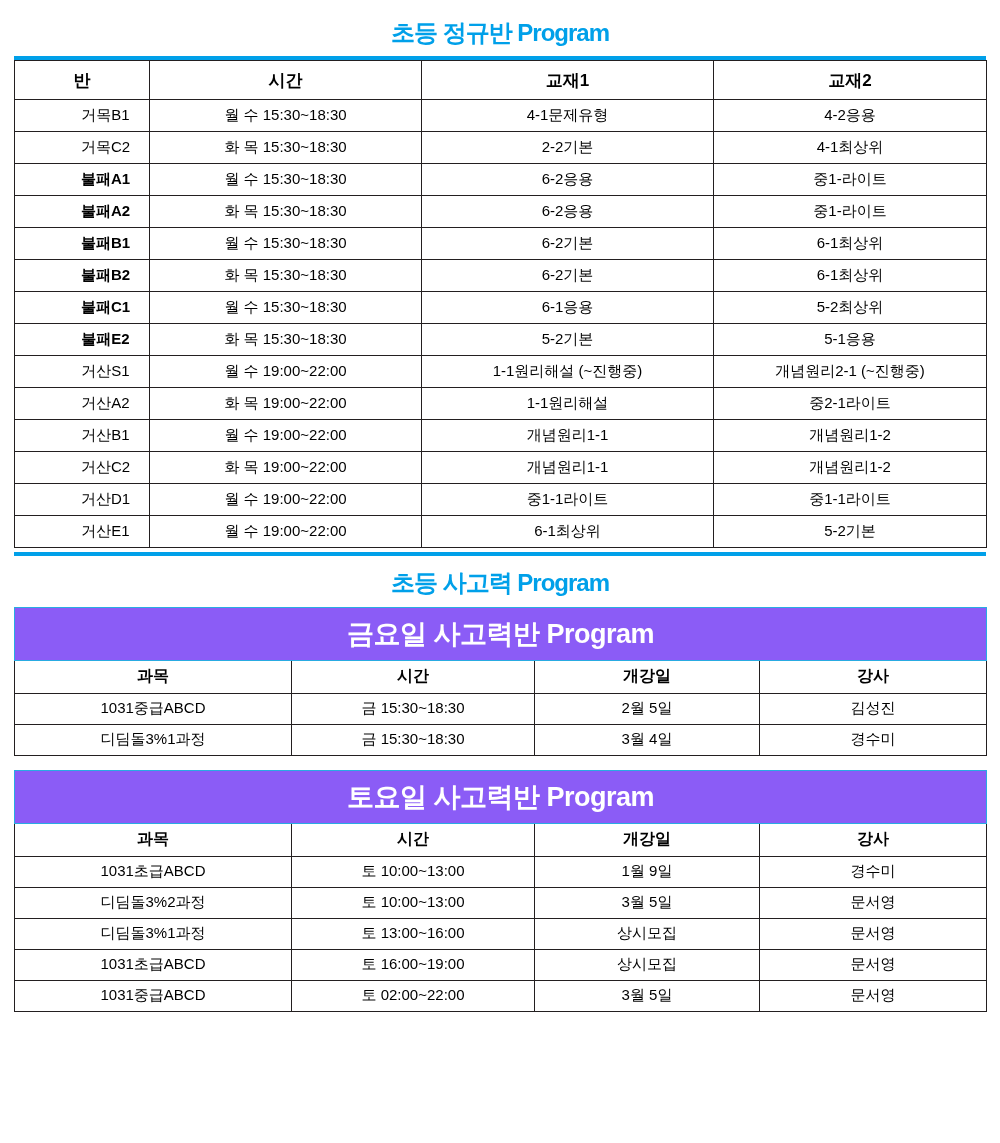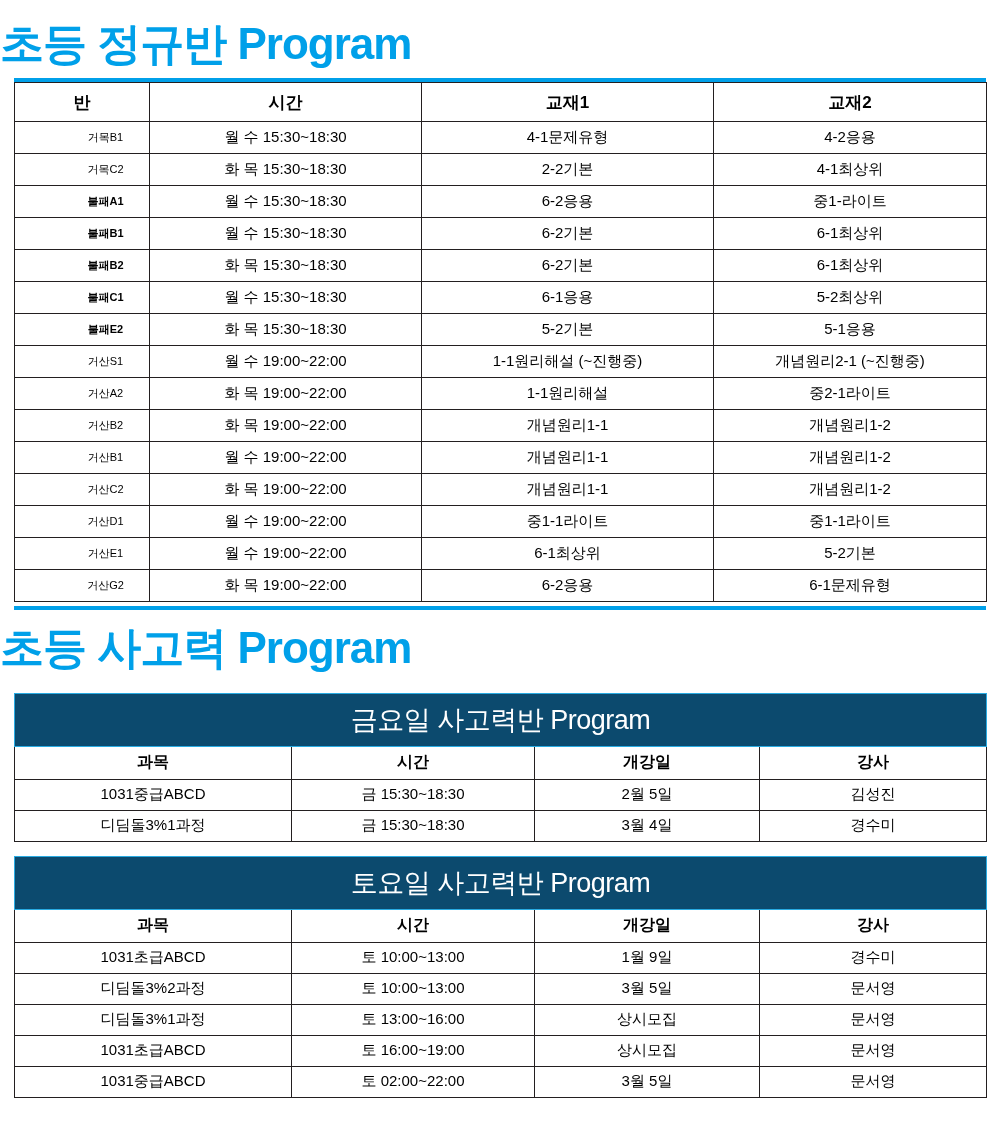--- a/index.html
+++ b/index.html
@@ -16,34 +16,34 @@
   }
   .page {
     position: relative;
     width: 1000px;
     height: 1143px;
     box-sizing: border-box;
   }
 
   
   .section-title {
-    text-align: left;
-    font-size: 44px;
+    text-align: center;
+    font-size: 24px;
     font-weight: bold;
     color: #00a0e9;
     letter-spacing: -1px;
     line-height: 1.1;
   }
   #title-1 {
     padding-top: 20px;
     padding-bottom: 6px;
   }
   #title-2 {
     padding-top: 14px;
-    padding-bottom: 20px;
+    padding-bottom: 10px;
   }
 
   
   .rule {
     height: 4px;
     background: #00a0e9;
     margin: 0 14px;
   }
   #rule-top { margin-top: 4px; margin-bottom: 0; }
   #rule-mid { margin-top: 4px; margin-bottom: 0; }
@@ -72,34 +72,34 @@
   }
   #table-main td {
     height: 31px;
     font-size: 15px;
   }
   #table-main .col-ban { width: 135px; }
   #table-main .col-time { width: 272px; }
   #table-main .col-b1 { width: 292px; }
   #table-main .col-b2 { width: 273px; }
   #table-main td.cell-ban {
-    font-size: 11px;
+    font-size: 15px;
     padding-left: 47px;
   }
   #table-main tr.bold-row td.cell-ban {
     font-weight: bold;
     margin-left: 10px;
   }
 
   
   .banner {
-    background: #0c4a6e;
+    background: #8b5cf6;
     color: #ffffff;
     font-size: 27px;
-    font-weight: normal;
+    font-weight: bold;
     height: 52px;
     letter-spacing: -0.5px;
     border: 1px solid #29abe2 !important;
   }
   .sub-table { margin-top: 0; }
   .sub-table th.hdr {
     height: 32px;
     font-size: 16px;
     font-weight: bold;
   }
@@ -151,20 +151,26 @@
           <td>2-2기본</td>
           <td>4-1최상위</td>
         </tr>
         <tr class="bold-row">
           <td class="cell-ban">불패A1</td>
           <td>월 수 15:30~18:30</td>
           <td>6-2응용</td>
           <td>중1-라이트</td>
         </tr>
         <tr class="bold-row">
+          <td class="cell-ban">불패A2</td>
+          <td>화 목 15:30~18:30</td>
+          <td>6-2응용</td>
+          <td>중1-라이트</td>
+        </tr>
+        <tr class="bold-row">
           <td class="cell-ban">불패B1</td>
           <td>월 수 15:30~18:30</td>
           <td>6-2기본</td>
           <td>6-1최상위</td>
         </tr>
         <tr class="bold-row">
           <td class="cell-ban">불패B2</td>
           <td>화 목 15:30~18:30</td>
           <td>6-2기본</td>
           <td>6-1최상위</td>
@@ -187,26 +193,20 @@
           <td>1-1원리해설 (~진행중)</td>
           <td>개념원리2-1 (~진행중)</td>
         </tr>
         <tr>
           <td class="cell-ban">거산A2</td>
           <td>화 목 19:00~22:00</td>
           <td>1-1원리해설</td>
           <td>중2-1라이트</td>
         </tr>
         <tr>
-          <td class="cell-ban">거산B2</td>
-          <td>화 목 19:00~22:00</td>
-          <td>개념원리1-1</td>
-          <td>개념원리1-2</td>
-        </tr>
-        <tr>
           <td class="cell-ban">거산B1</td>
           <td>월 수 19:00~22:00</td>
           <td>개념원리1-1</td>
           <td>개념원리1-2</td>
         </tr>
         <tr>
           <td class="cell-ban">거산C2</td>
           <td>화 목 19:00~22:00</td>
           <td>개념원리1-1</td>
           <td>개념원리1-2</td>
@@ -215,26 +215,20 @@
           <td class="cell-ban">거산D1</td>
           <td>월 수 19:00~22:00</td>
           <td>중1-1라이트</td>
           <td>중1-1라이트</td>
         </tr>
         <tr>
           <td class="cell-ban">거산E1</td>
           <td>월 수 19:00~22:00</td>
           <td>6-1최상위</td>
           <td>5-2기본</td>
-        </tr>
-        <tr>
-          <td class="cell-ban">거산G2</td>
-          <td>화 목 19:00~22:00</td>
-          <td>6-2응용</td>
-          <td>6-1문제유형</td>
         </tr>
       </tbody>
   </table>
 
   <div class="rule" id="rule-mid"></div>
 
   <div class="section-title" id="title-2">초등 사고력 Program</div>
 
   <table class="sub-table">
     <colgroup>

